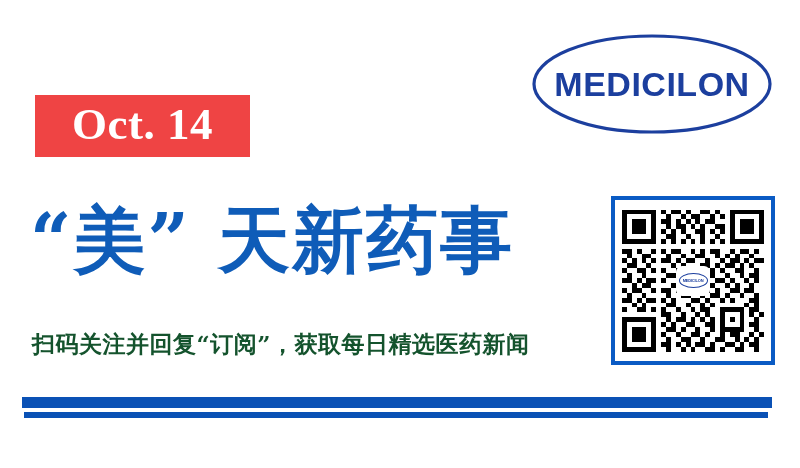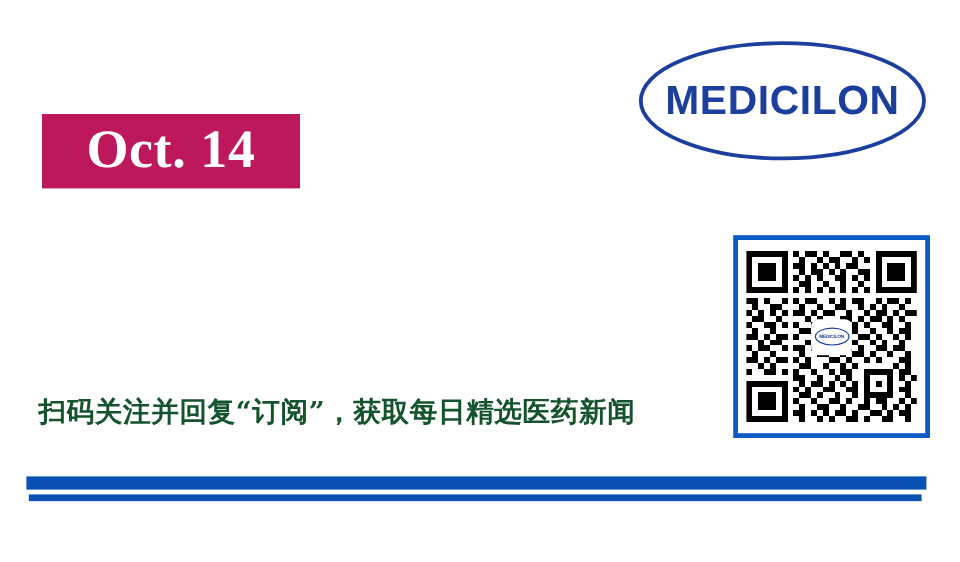--- a/index.html
+++ b/index.html
@@ -44,21 +44,21 @@
     white-space: nowrap;
   }
 
   
   .date-badge {
     position: absolute;
     left: 35px;
     top: 95px;
     width: 215px;
     height: 62px;
-    background: #be185d;
+    background: #ef4444;
     display: flex;
     align-items: center;
     justify-content: center;
   }
   .date-badge-label {
     font-family: "Liberation Serif", "DejaVu Serif", serif;
     font-weight: 700;
     font-size: 45px;
     line-height: 1;
     color: #ffffff;
@@ -182,20 +182,21 @@
     <svg viewBox="0 0 242 102" xmlns="http://www.w3.org/2000/svg" aria-hidden="true">
       <ellipse cx="121" cy="51" rx="118" ry="48" fill="none" stroke="#1c3f9e" stroke-width="3.2"></ellipse>
     </svg>
     <div class="brand-logo-text">MEDICILON</div>
   </div>
 
   <div class="date-badge">
     <span class="date-badge-label">Oct. 14</span>
   </div>
 
+  <div class="headline">“美” 天新药事</div>
 
   <div class="subtitle">扫码关注并回复“订阅”，获取每日精选医药新闻</div>
 
   <div class="qr-frame">
     <div class="qr-canvas">
       <svg viewBox="0 0 29 29" xmlns="http://www.w3.org/2000/svg" shape-rendering="crispEdges" aria-hidden="true">
         <rect x="0" y="0" width="29" height="29" fill="#ffffff"></rect>
         <g fill="#000000">
 
           <rect x="0" y="0" width="7" height="1"></rect>

